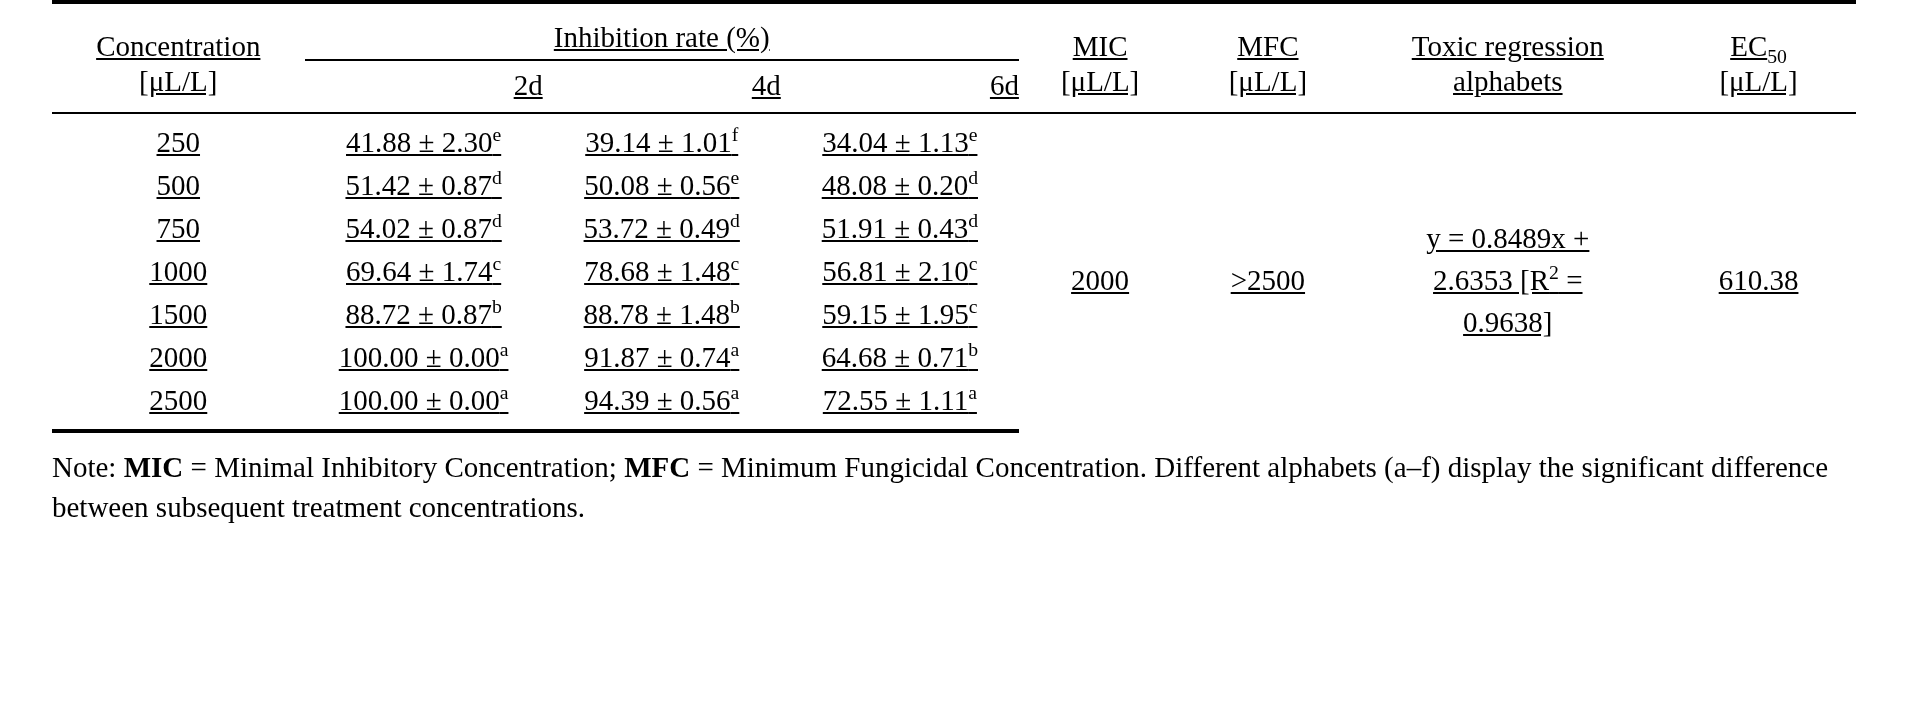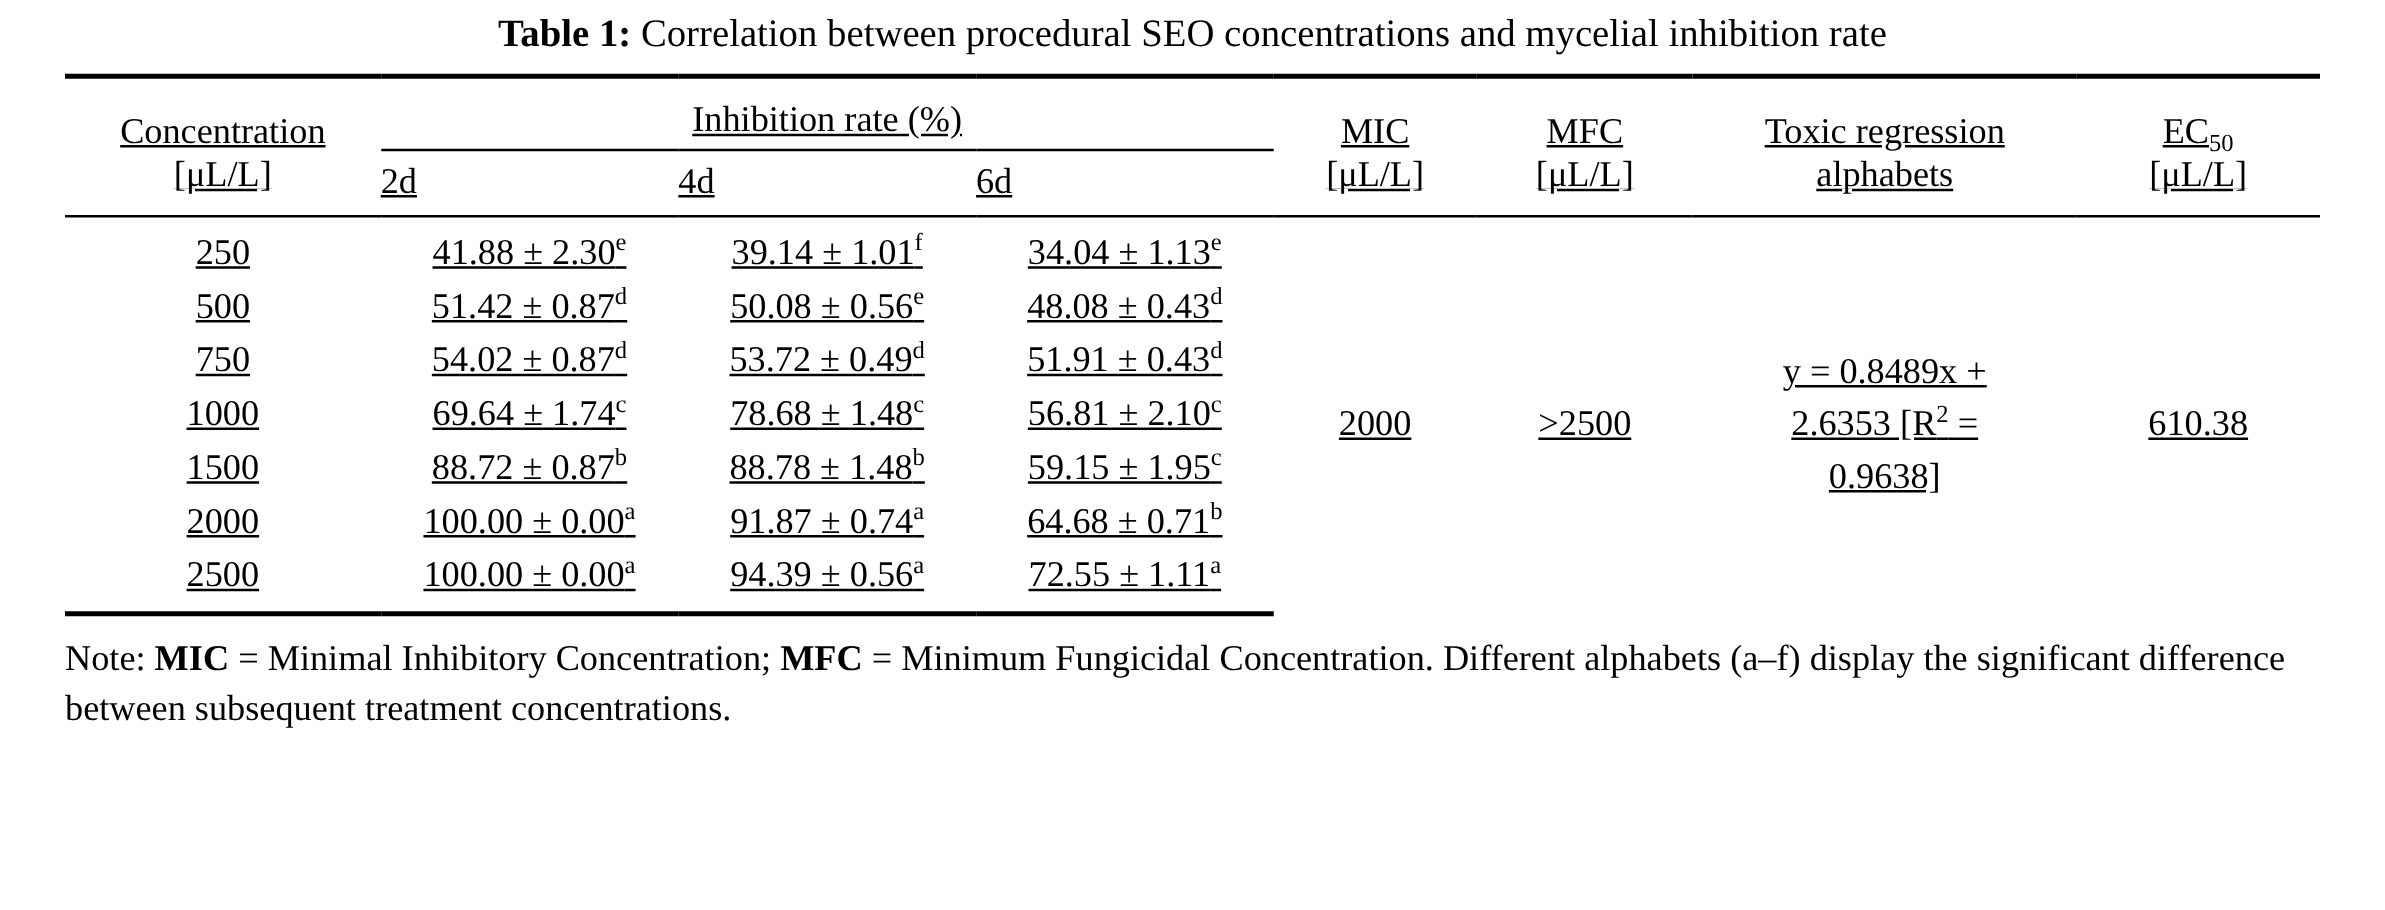--- a/index.html
+++ b/index.html
@@ -57,21 +57,21 @@
     text-align: center;
     font-size: 29px;
     line-height: 1.22;
   }
   .hdr-top {
     padding-top: 16px !important;
     padding-bottom: 4px !important;
   }
   .sub-hdr {
     font-weight: bold;
-    text-align: left;
+    text-align: right;
     font-size: 29px;
     padding-top: 8px !important;
     padding-bottom: 10px !important;
   }
   .subrule {
     border-top: 2.5px solid #000;
   }
   .datacell {
     text-align: center;
     font-size: 29px;
@@ -116,24 +116,20 @@
   .col-mic  { width: 9.0%; }
   .col-mfc  { width: 9.6%; }
   .col-tre  { width: 17.0%; }
   .col-ec   { width: 10.8%; }
 </style>
 </head>
 <body>
 
 <div class="page">
 
-  <div class="caption">
-    <span class="cap-label">Table 1:</span>
-    <span>Correlation between procedural SEO concentrations and mycelial inhibition rate</span>
-  </div>
 
   <table class="main">
     <colgroup>
       <col class="col-conc">
         <col class="col-2d">
         <col class="col-4d">
         <col class="col-6d">
       <col class="col-mic">
         <col class="col-mfc">
         <col class="col-tre">
@@ -183,21 +179,21 @@
           <div><span>2.6353 [R</span><sup>2</sup><span> =</span></div>
           <div>0.9638]</div>
         </td>
         <td class="merged" rowspan="7">610.38</td>
       </tr>
 
       <tr>
         <td class="datacell">500</td>
         <td class="datacell"><span>51.42 ± 0.87</span><sup>d</sup></td>
         <td class="datacell"><span>50.08 ± 0.56</span><sup>e</sup></td>
-        <td class="datacell"><span>48.08 ± 0.43</span><sup>d</sup></td>
+        <td class="datacell"><span>48.08 ± 0.20</span><sup>d</sup></td>
       </tr>
 
       <tr>
         <td class="datacell">750</td>
         <td class="datacell"><span>54.02 ± 0.87</span><sup>d</sup></td>
         <td class="datacell"><span>53.72 ± 0.49</span><sup>d</sup></td>
         <td class="datacell"><span>51.91 ± 0.43</span><sup>d</sup></td>
       </tr>
 
       <tr>

